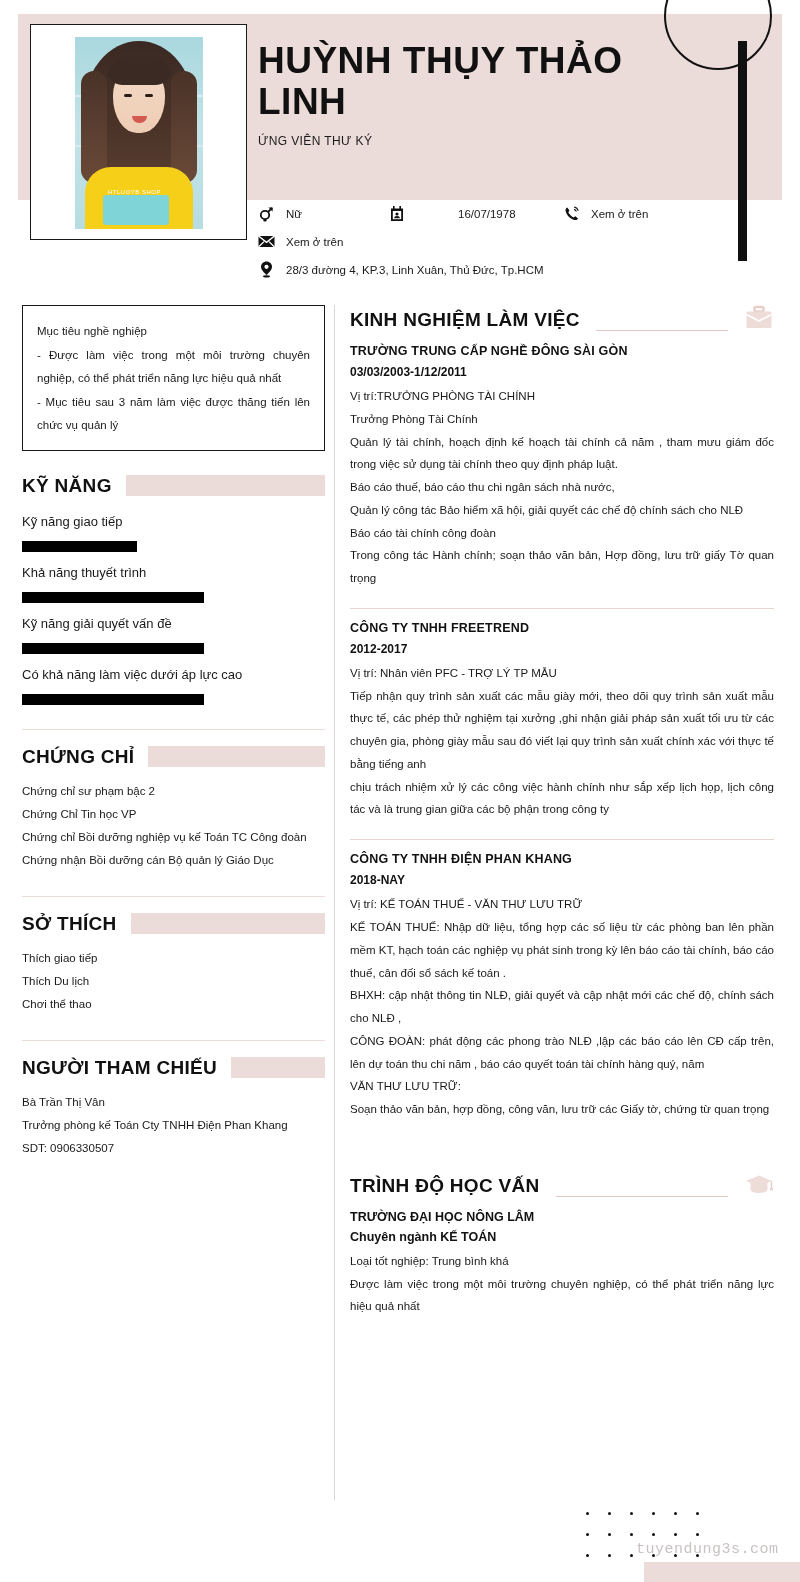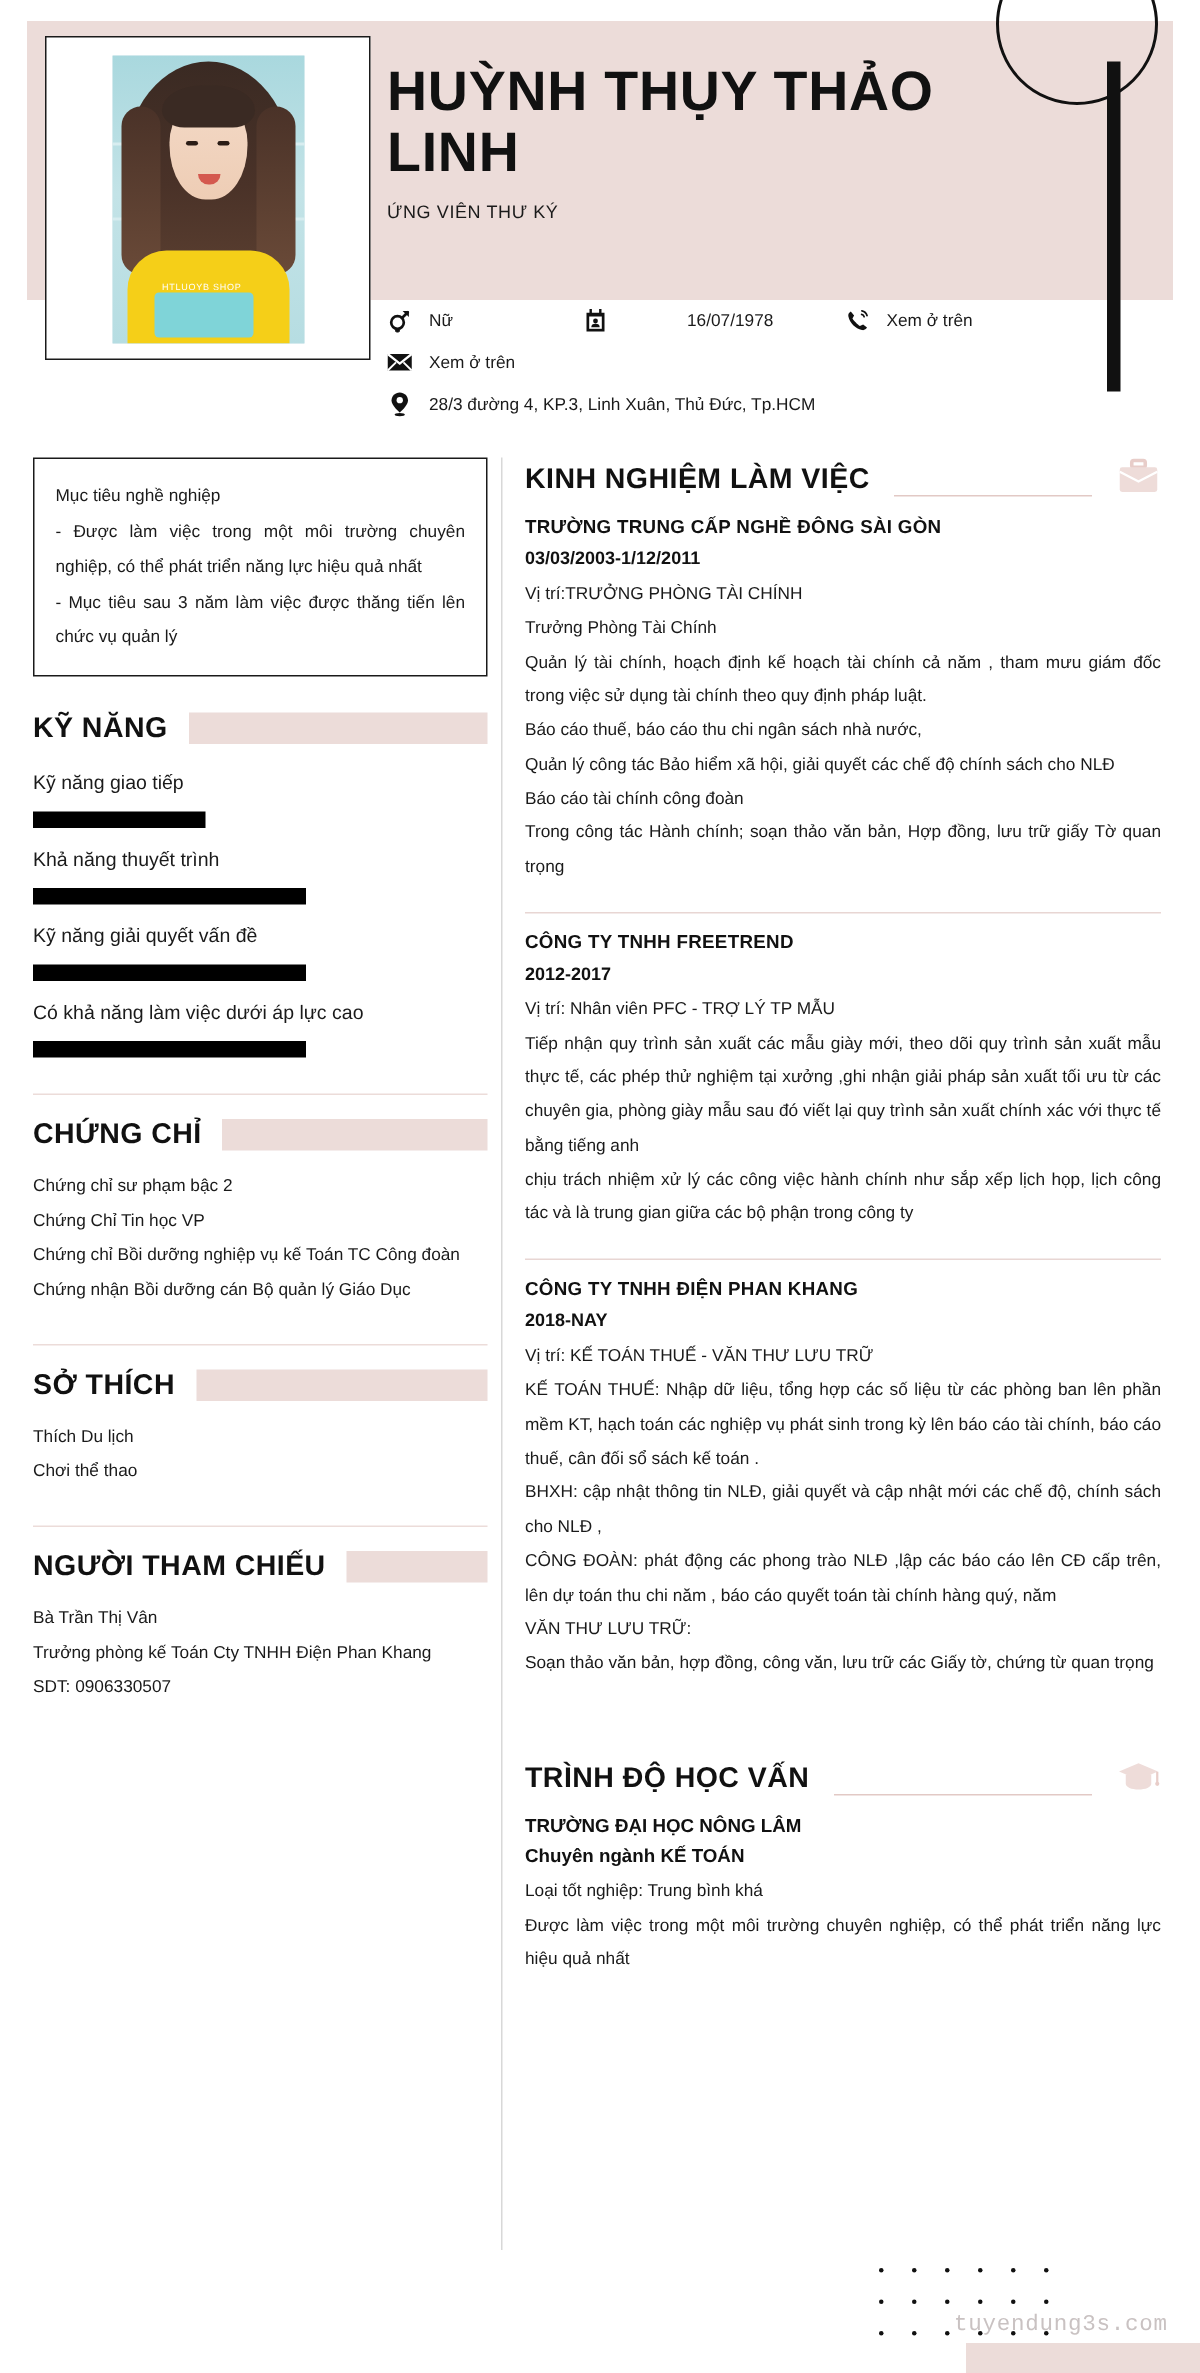--- a/index.html
+++ b/index.html
@@ -445,20 +445,21 @@
         </div>
       </div>
 
       <div class="lsec">
         <div class="lsec-hr"></div>
         <div class="lsec-head">
           <h2>SỞ THÍCH</h2>
           <span class="bar"></span>
         </div>
         <div class="lsec-body">
+          <div>Thích giao tiếp</div>
           <div>Thích Du lịch</div>
           <div>Chơi thể thao</div>
         </div>
       </div>
 
       <div class="lsec">
         <div class="lsec-hr"></div>
         <div class="lsec-head">
           <h2>NGƯỜI THAM CHIẾU</h2>
           <span class="bar"></span>

